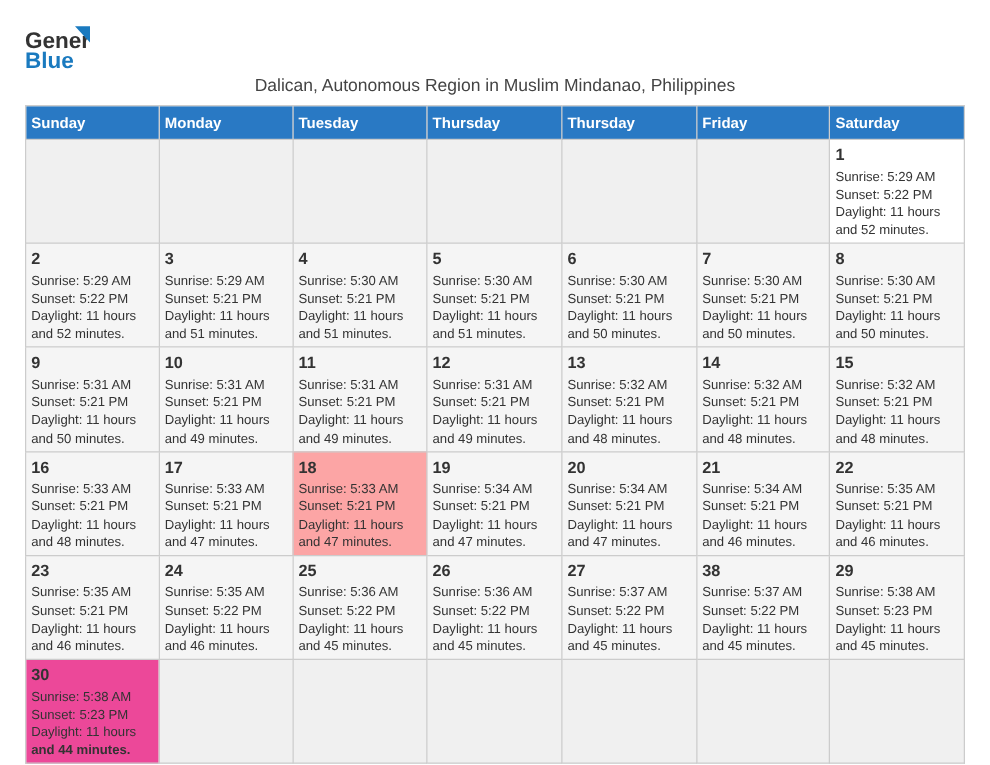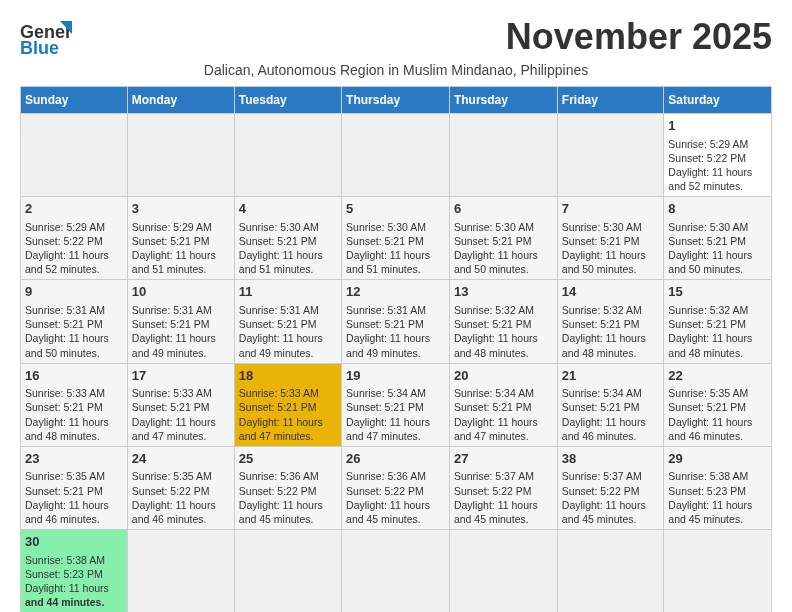--- a/index.html
+++ b/index.html
@@ -76,23 +76,20 @@
 
 <div class="header-section">
   <div class="logo-area">
     <div class="logo-wrapper">
       <svg width="52" height="40" viewBox="0 0 52 40">
         <text x="0" y="22" font-family="Arial" font-size="18" font-weight="bold" fill="#333">General</text>
         <text x="0" y="38" font-family="Arial" font-size="18" font-weight="bold" fill="#1a7abf">Blue</text>
         <polygon points="40,5 52,5 52,18" fill="#1a7abf"></polygon>
       </svg>
     </div>
-  </div>
-  <div>
-    <div class="month-title">November 2025</div>
   </div>
 </div>
 
 <div class="subtitle">Dalican, Autonomous Region in Muslim Mindanao, Philippines</div>
 
 <table class="calendar-table">
   <thead>
     <tr id="weekday-header">
         <th>Sunday</th>
         <th>Monday</th>
@@ -229,21 +226,21 @@
           <span style="display: block;">Daylight: 11 hours</span>
           <span style="display: block;">and 48 minutes.</span>
         </td>
         <td style="background: rgb(245, 245, 245);">
           <span class="cell-day-num">17</span>
           <span style="display: block;">Sunrise: 5:33 AM</span>
           <span style="display: block;">Sunset: 5:21 PM</span>
           <span style="display: block;">Daylight: 11 hours</span>
           <span style="display: block;">and 47 minutes.</span>
         </td>
-        <td style="background: #eab308;">
+        <td style="background: #fca5a5;">
           <span class="cell-day-num">18</span>
           <span style="display: block;">Sunrise: 5:33 AM</span>
           <span style="display: block;">Sunset: 5:21 PM</span>
           <span style="display: block;">Daylight: 11 hours</span>
           <span style="display: block;">and 47 minutes.</span>
         </td>
         <td style="background: rgb(245, 245, 245);">
           <span class="cell-day-num">19</span>
           <span style="display: block;">Sunrise: 5:34 AM</span>
           <span style="display: block;">Sunset: 5:21 PM</span>
@@ -317,21 +314,21 @@
         </td>
         <td>
           <span class="cell-day-num">29</span>
           <span style="display: block;">Sunrise: 5:38 AM</span>
           <span style="display: block;">Sunset: 5:23 PM</span>
           <span style="display: block;">Daylight: 11 hours</span>
           <span style="display: block;">and 45 minutes.</span>
         </td>
       </tr>
       <tr style="background: rgb(255, 255, 255);">
-        <td style="background: #86efac;">
+        <td style="background: #ec4899;">
           <span class="cell-day-num">30</span>
           <span style="display: block;">Sunrise: 5:38 AM</span>
           <span style="display: block;">Sunset: 5:23 PM</span>
           <span style="display: block;">Daylight: 11 hours</span>
           <span style="display: block; font-weight: bold;">and 44 minutes.</span>
         </td>
         <td style="background: rgb(240, 240, 240);"></td>
         <td style="background: rgb(240, 240, 240);"></td>
         <td style="background: rgb(240, 240, 240);"></td>
         <td style="background: rgb(240, 240, 240);"></td>

